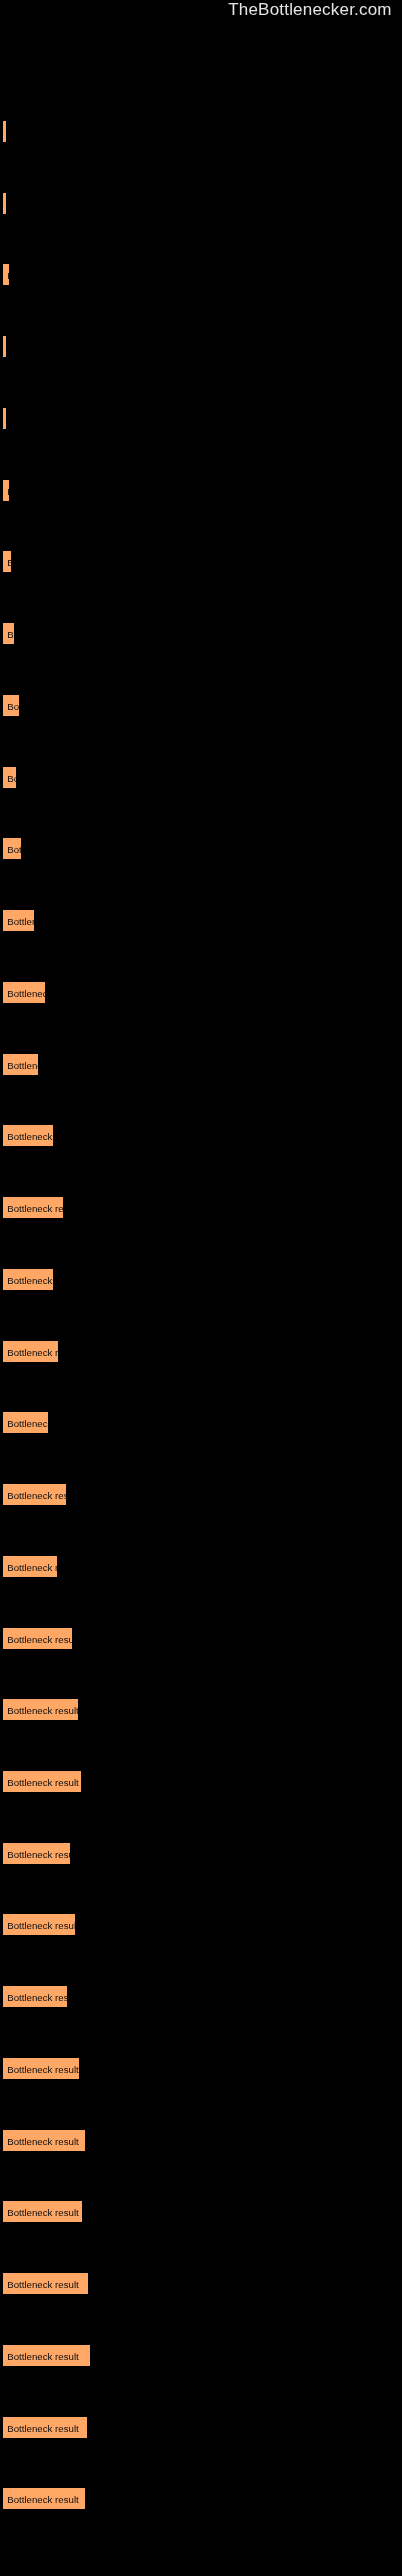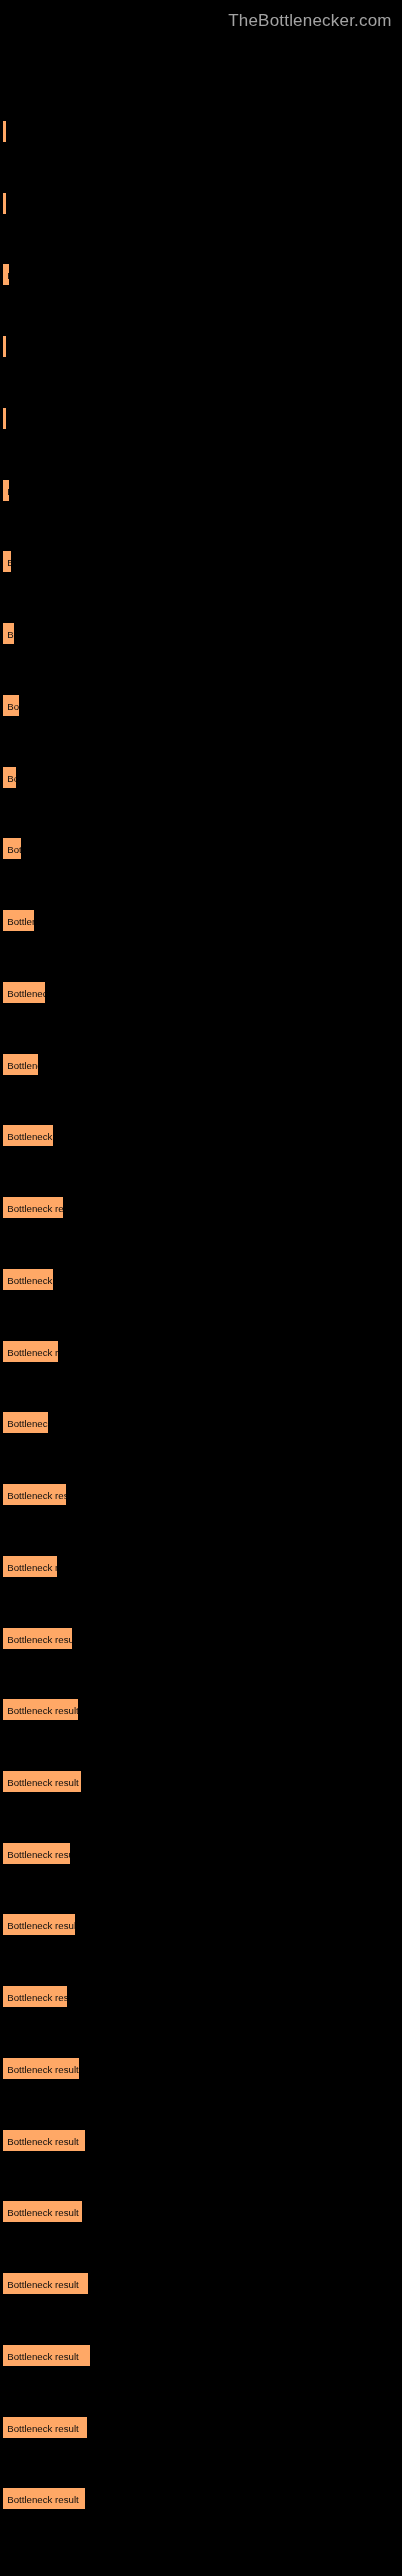--- a/index.html
+++ b/index.html
@@ -14,23 +14,23 @@
     font-family: "Liberation Sans", sans-serif;
   }
   .page {
     position: relative;
     width: 403px;
     height: 2576px;
     background: #000000;
   }
   .watermark {
     position: absolute;
-    top: 11px;
+    top: 0;
     right: 11.3px;
-    color: #a3a3a3;
+    color: #e5e5e5;
     font-size: 17px;
     font-family: "Liberation Sans", sans-serif;
     letter-spacing: 0.2px;
     white-space: nowrap;
   }
   .chart-area {
     position: absolute;
     left: 0;
     top: 121px;
     width: 403px;

